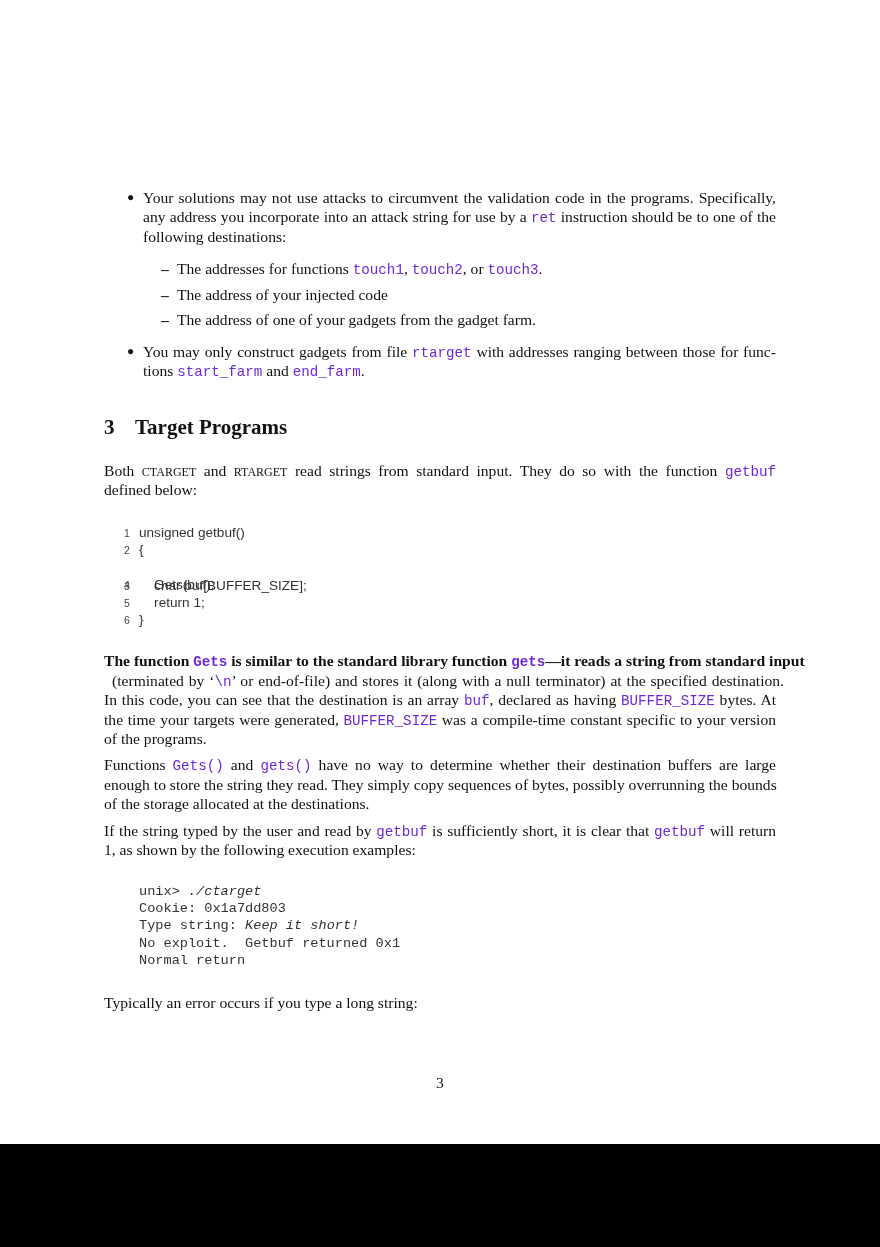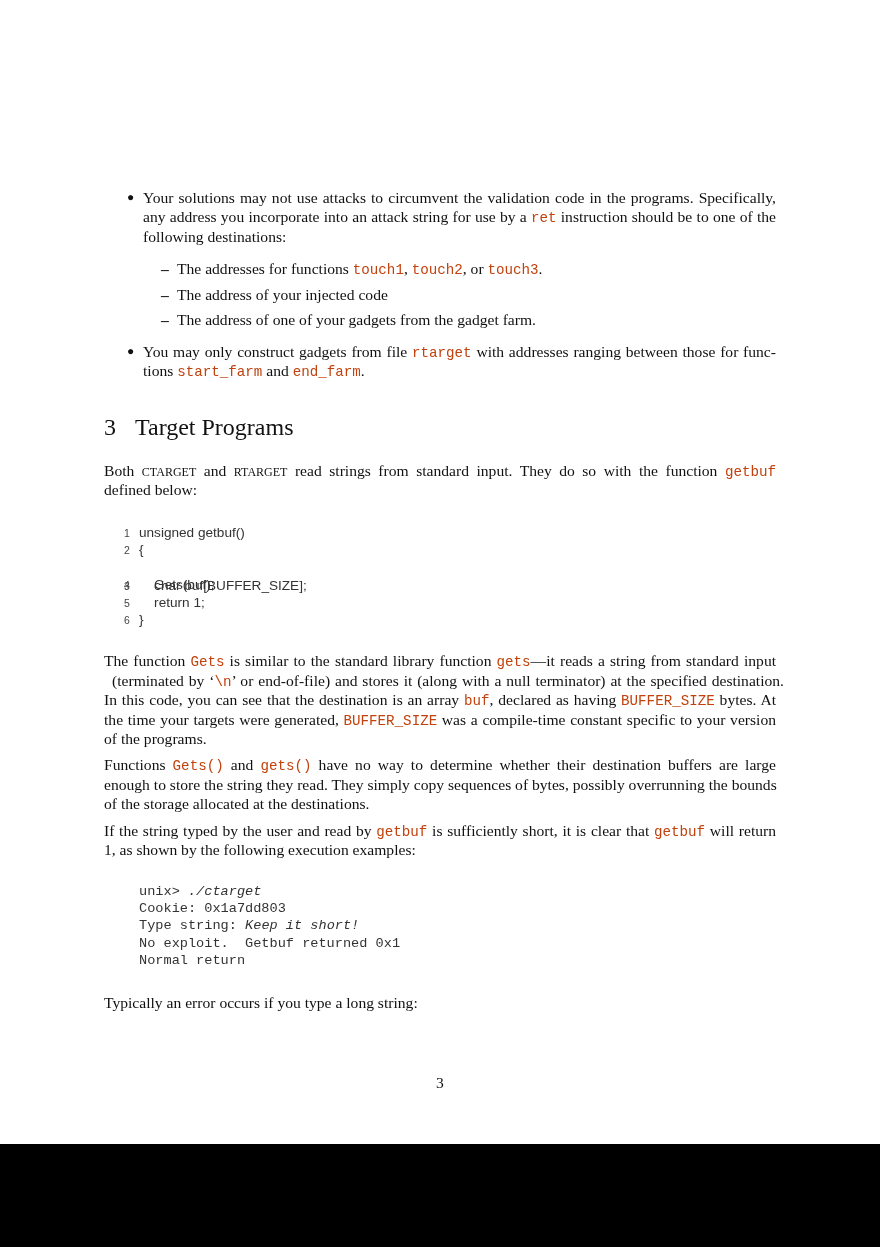--- a/index.html
+++ b/index.html
@@ -4,30 +4,30 @@
 <style>
   html, body { margin: 0; padding: 0; }
   body {
     width: 880px; height: 1247px; position: relative; overflow: hidden;
     background: #ffffff; color: #111111;
     font-family: "Liberation Serif", "DejaVu Serif", serif;
   }
   .page { position: absolute; left: 0; top: 0; width: 880px; height: 1144px; background: #ffffff; }
   .blackbar { position: absolute; left: 0; top: 1144px; width: 880px; height: 103px; background: #000000; }
 
-  .tt { font-family: "Liberation Mono", "DejaVu Sans Mono", monospace; font-size: 14.2px; color: #c2410c; letter-spacing: 0px; }
+  .tt { font-family: "Liberation Mono", "DejaVu Sans Mono", monospace; font-size: 14.2px; color: #6d28d9; letter-spacing: 0px; }
   .sc { font-variant: small-caps; font-size: 17px; }
 
   .line { position: absolute; font-size: 15.6px; line-height: 19.5px; white-space: nowrap; }
   .just { text-align: justify; text-align-last: justify; }
 
   .bullet-dot { position: absolute; left: 127px; font-size: 12px; line-height: 19.5px; }
   .dash { position: absolute; left: 161px; font-size: 15.6px; line-height: 19.5px; font-weight: bold; }
 
-  .heading { position: absolute; left: 104px; top: 414px; font-size: 24px; font-weight: normal; line-height: 26px; white-space: nowrap; }
+  .heading { position: absolute; left: 104px; top: 414px; font-size: 21px; font-weight: bold; line-height: 26px; white-space: nowrap; }
   .heading .num { display: inline-block; width: 31px; }
 
   .code { position: absolute; left: 124px; font-family: Liberation Sans, sans-serif; font-size: 13.6px; color: #333; line-height: 19px; white-space: pre; }
   .code .ln { display: inline-block; width: 15px; font-size: 10.5px; color: #444; }
 
   .term { position: absolute; left: 139px; font-family: "Liberation Mono", "DejaVu Sans Mono", monospace; font-size: 13.6px; color: #333; line-height: 17.4px; white-space: pre; }
   .term i { font-style: italic; margin-top: 29px; }
 
   .pagenum { position: absolute; left: 0; width: 880px; top: 1074px; text-align: center; font-size: 15.6px; }
 </style>
@@ -68,21 +68,21 @@
   <div>
     <div class="code" style="top:523px;"><span class="ln">1</span><span>unsigned getbuf()</span></div>
     <div class="code" style="top:540px;"><span class="ln">2</span><span>{</span></div>
     <div class="code" style="top:576px;"><span class="ln">3</span><span>    char buf[BUFFER_SIZE];</span></div>
     <div class="code" style="top:575px;"><span class="ln">4</span><span>    Gets(buf);</span></div>
     <div class="code" style="top:593px;"><span class="ln">5</span><span>    return 1;</span></div>
     <div class="code" style="top:610px;"><span class="ln">6</span><span>}</span></div>
   </div>
 
   <div>
-    <div class="line just" style="left:104px; top:651px; width:672px;"><span>The function </span><span class="tt">Gets</span><span> is similar to the standard library function </span><span class="tt">gets</span><span>—it reads a string from standard input</span></div>
+    <div class="line just" style="left:104px; top:651px; width:672px;font-weight:bold;"><span>The function </span><span class="tt">Gets</span><span> is similar to the standard library function </span><span class="tt">gets</span><span>—it reads a string from standard input</span></div>
     <div class="line just" style="left:112px; top:671px; width:672px;"><span>(terminated by ‘</span><span class="tt">\n</span><span>’ or end-of-file) and stores it (along with a null terminator) at the specified destination.</span></div>
     <div class="line just" style="left:104px; top:690px; width:672px;"><span>In this code, you can see that the destination is an array </span><span class="tt">buf</span><span>, declared as having </span><span class="tt">BUFFER_SIZE</span><span> bytes. At</span></div>
     <div class="line just" style="left:104px; top:710px; width:672px;"><span>the time your targets were generated, </span><span class="tt">BUFFER_SIZE</span><span> was a compile-time constant specific to your version</span></div>
     <div class="line" style="left:104px; top:729px;"><span>of the programs.</span></div>
   </div>
 
   <div>
     <div class="line just" style="left:104px; top:755px; width:672px;"><span>Functions </span><span class="tt">Gets()</span><span> and </span><span class="tt">gets()</span><span> have no way to determine whether their destination buffers are large</span></div>
     <div class="line just" style="left:104px; top:775px; width:672px;"><span>enough to store the string they read. They simply copy sequences of bytes, possibly overrunning the bounds</span></div>
     <div class="line" style="left:104px; top:794px;"><span>of the storage allocated at the destinations.</span></div>

